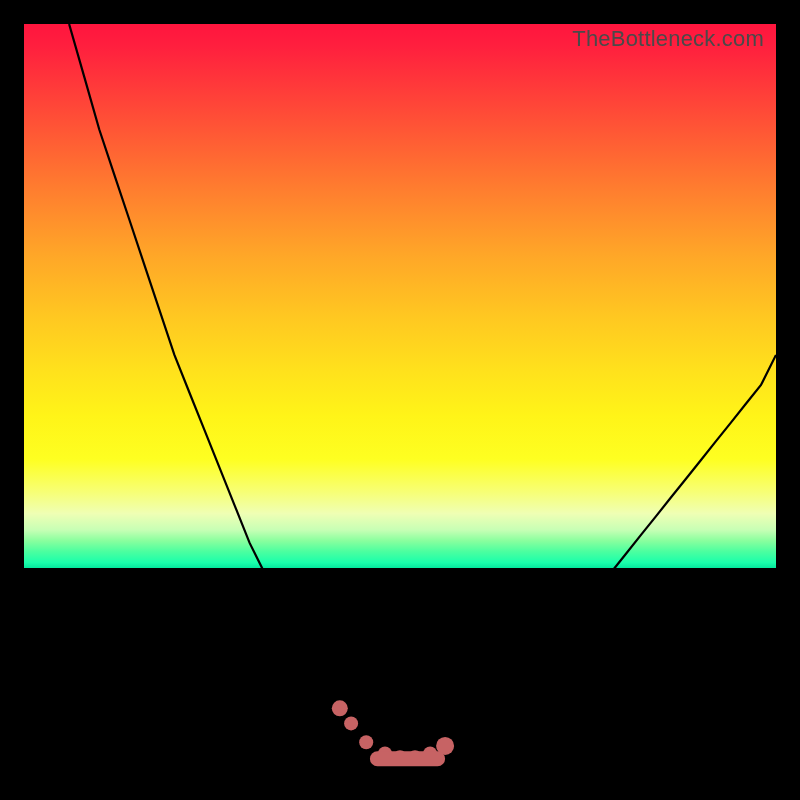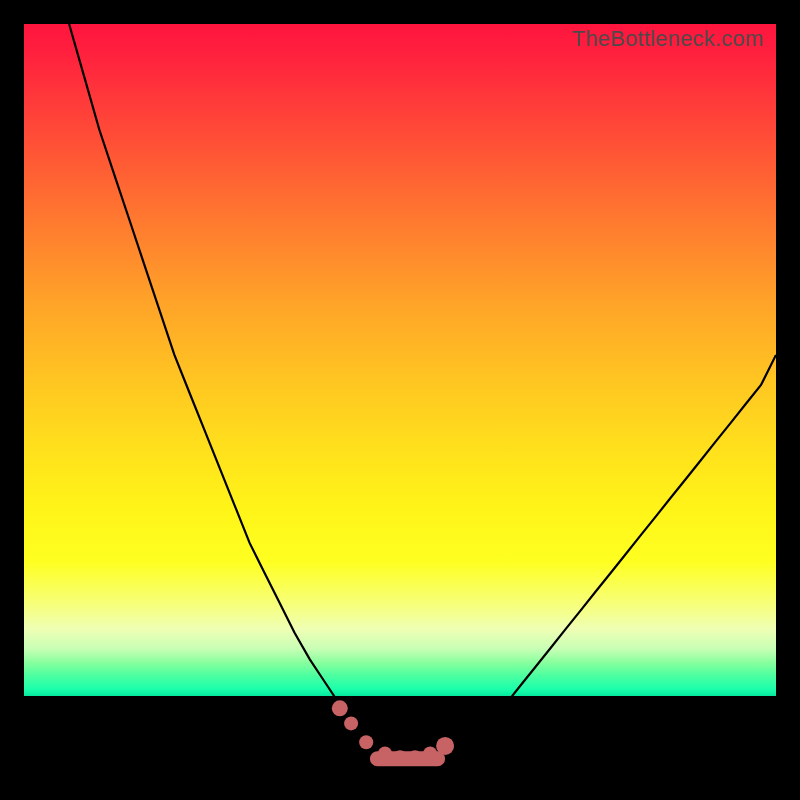--- a/index.html
+++ b/index.html
@@ -9,21 +9,21 @@
     height: 800px;
     background: #000000;
     overflow: hidden;
     font-family: Arial, Helvetica, sans-serif;
   }
   .frame {
     position: absolute;
     left: 24px;
     top: 24px;
     width: 752px;
-    height: 672px;
+    height: 544px;
     background: linear-gradient(to bottom,
       #ff153e 0%,
       #ff1f3e 4%,
       #ff5136 18%,
       #ff7c2f 30%,
       #ffa528 42%,
       #ffc821 54%,
       #ffe21c 64%,
       #fff418 72%,
       #feff21 80%,

